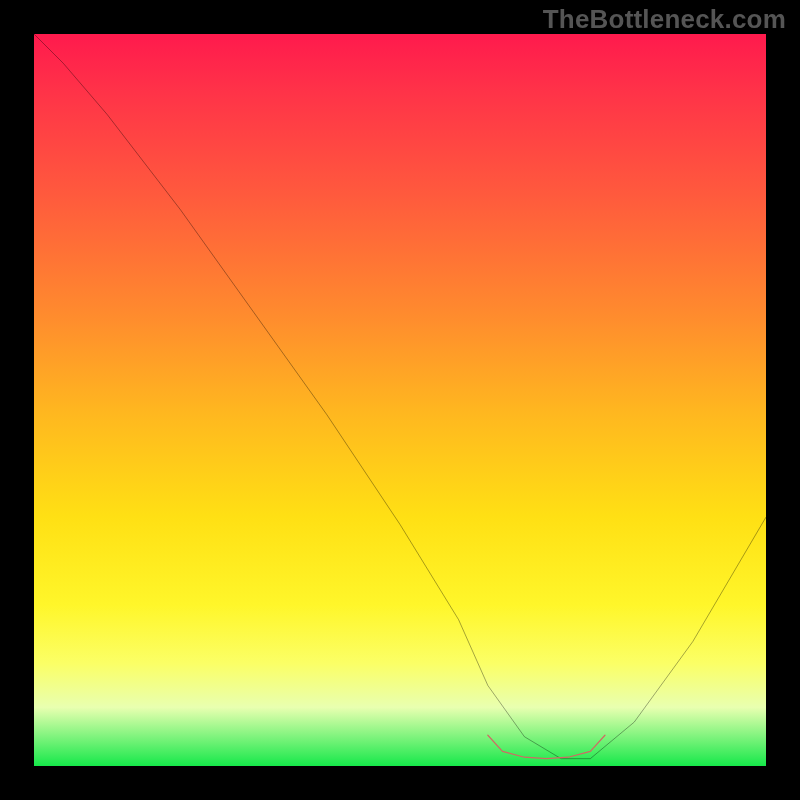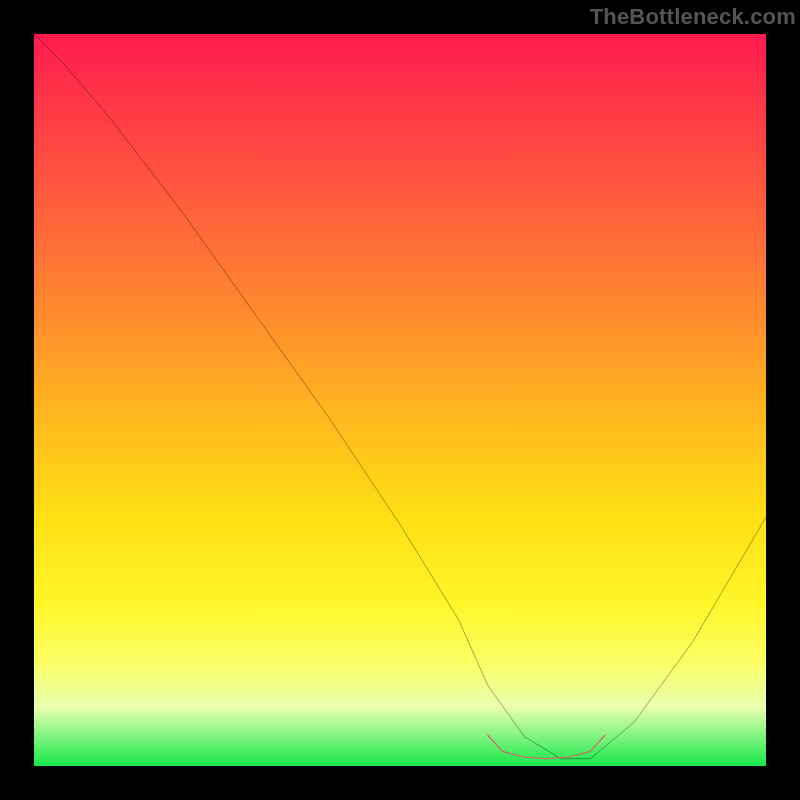--- a/index.html
+++ b/index.html
@@ -13,23 +13,23 @@
   }
   .frame {
     position: relative;
     width: 800px;
     height: 800px;
     background: #000;
   }
   .watermark {
     position: absolute;
     top: 4px;
-    right: 4px;
+    right: 14px;
     color: #555;
-    font-size: 22px;
+    font-size: 26px;
     font-weight: 600;
     letter-spacing: 0.2px;
     user-select: none;
   }
   .plot {
     position: absolute;
     left: 34px;
     top: 34px;
     width: 732px;
     height: 732px;

